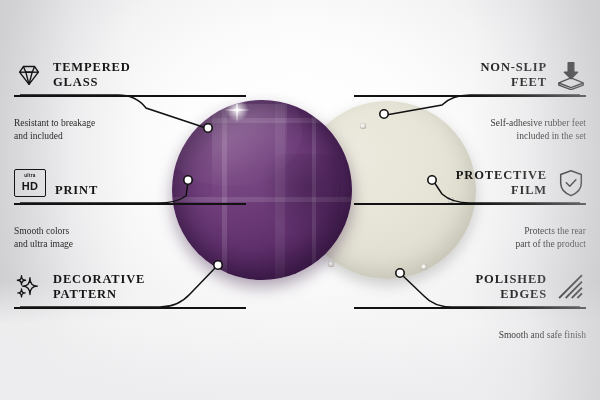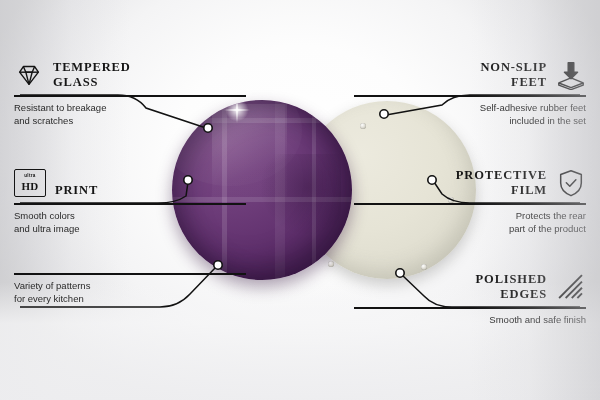--- a/index.html
+++ b/index.html
@@ -173,22 +173,22 @@
   }
   .rule {
     height: 1.6px;
     background: #121212;
     margin-top: 3px;
   }
   .cal-desc {
     font-size: 9.5px;
     line-height: 1.38;
     color: #2a2a2a;
-    margin-top: 4px;
-    font-family: Liberation Sans, sans-serif;
+    margin-top: 20px;
+    font-family: Liberation Serif, serif;
   }
   .icon {
     flex: 0 0 auto;
     width: 30px;
     height: 30px;
     display: block;
   }
   .icon svg { display: block; width: 30px; height: 30px; }
 
   .hd-badge {
@@ -208,21 +208,21 @@
     letter-spacing: 0.3px;
     font-weight: 700;
     color: #141414;
     font-family: "Liberation Sans", sans-serif;
   }
   .hd-main {
     font-size: 11px;
     font-weight: 700;
     color: #141414;
     letter-spacing: 0.2px;
-    font-family: Liberation Serif, serif;
+    font-family: Liberation Sans, sans-serif;
     margin-top: 2px;
   }
 
   
   .connectors {
     position: absolute;
     left: 0; top: 0;
     width: 600px; height: 400px;
     pointer-events: none;
   }
@@ -289,21 +289,21 @@
         </svg>
       </span>
       <span class="cal-title">
         <span>TEMPERED</span><br>
         <span>GLASS</span>
       </span>
     </div>
     <div class="rule"></div>
     <div class="cal-desc">
       <span>Resistant to breakage</span><br>
-      <span>and scratches</span>
+      <span>and included</span>
     </div>
   </div>
 
   <div class="callout left" style="top:166px;">
     <div class="cal-head">
       <span class="hd-badge">
         <span class="hd-ultra">ultra</span>
         <span class="hd-main">HD</span>
       </span>
       <span class="cal-title">
@@ -312,25 +312,34 @@
       </span>
     </div>
     <div class="rule"></div>
     <div class="cal-desc">
       <span>Smooth colors</span><br>
       <span>and ultra image</span>
     </div>
   </div>
 
   <div class="callout left" style="top:270px;">
-    <div class="rule"></div>
-    <div class="cal-desc">
-      <span>Variety of patterns</span><br>
-      <span>for every kitchen</span>
-    </div>
+    <div class="cal-head">
+      <span class="icon">
+        <svg viewBox="0 0 32 32" fill="none" stroke="#141414" stroke-width="1.4" stroke-linejoin="round">
+          <path d="M17 6 C17 12, 19 15, 25 15 C19 15, 17 18, 17 24 C17 18, 15 15, 9 15 C15 15, 17 12, 17 6 Z"></path>
+          <path d="M8 4 C8 7.4, 9 8.8, 12.4 8.8 C9 8.8, 8 10.2, 8 13.6 C8 10.2, 7 8.8, 3.6 8.8 C7 8.8, 8 7.4, 8 4 Z"></path>
+          <path d="M8 18 C8 21, 8.9 22.3, 11.9 22.3 C8.9 22.3, 8 23.6, 8 26.6 C8 23.6, 7.1 22.3, 4.1 22.3 C7.1 22.3, 8 21, 8 18 Z"></path>
+        </svg>
+      </span>
+      <span class="cal-title">
+        <span>DECORATIVE</span><br>
+        <span>PATTERN</span>
+      </span>
+    </div>
+    <div class="rule"></div>
   </div>
 
   <div class="callout right" style="top:58px;">
     <div class="cal-head">
       <span class="icon">
         <svg viewBox="0 0 32 32" fill="none" stroke="#141414" stroke-width="1.5" stroke-linejoin="round">
           <path d="M13 3 H19 V13 H23 L16 20 L9 13 H13 Z" fill="#141414" stroke="#141414"></path>
           <path d="M16 19 L29 24.5 L16 29.5 L3 24.5 Z"></path>
           <path d="M3 24.5 V26.8 L16 31.6 L29 26.8 V24.5"></path>
         </svg>

